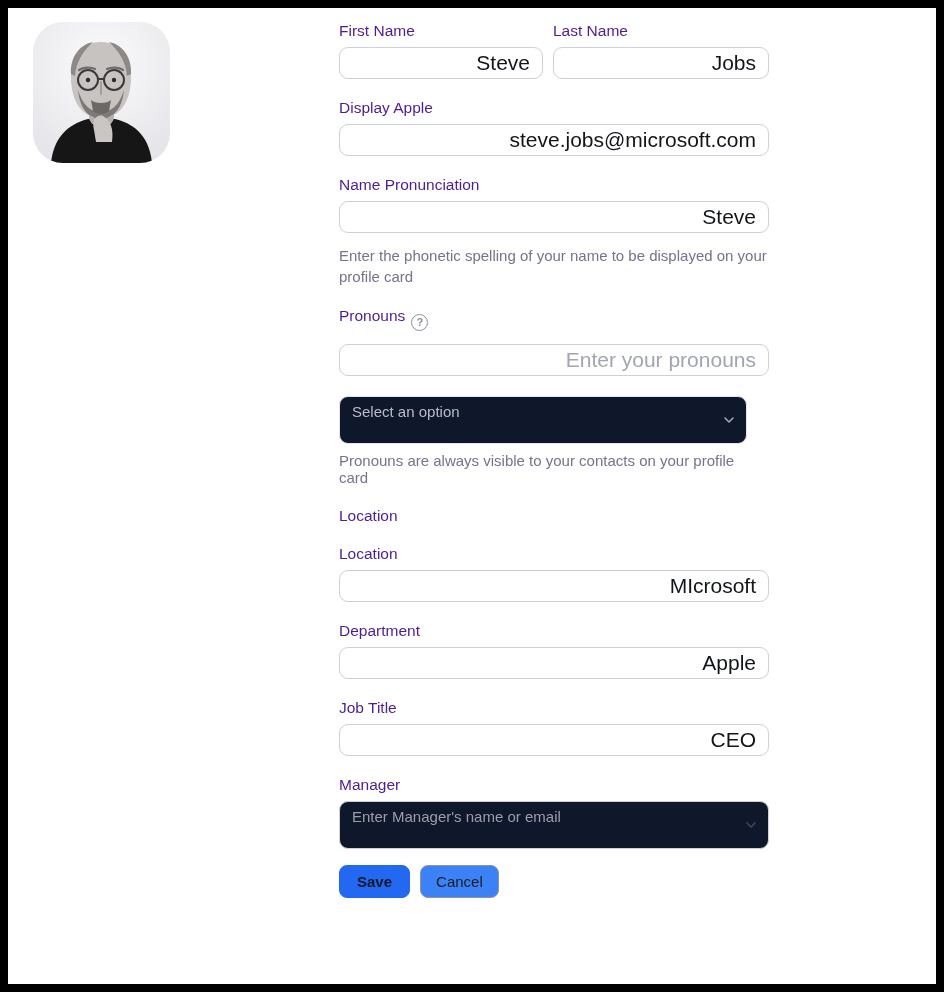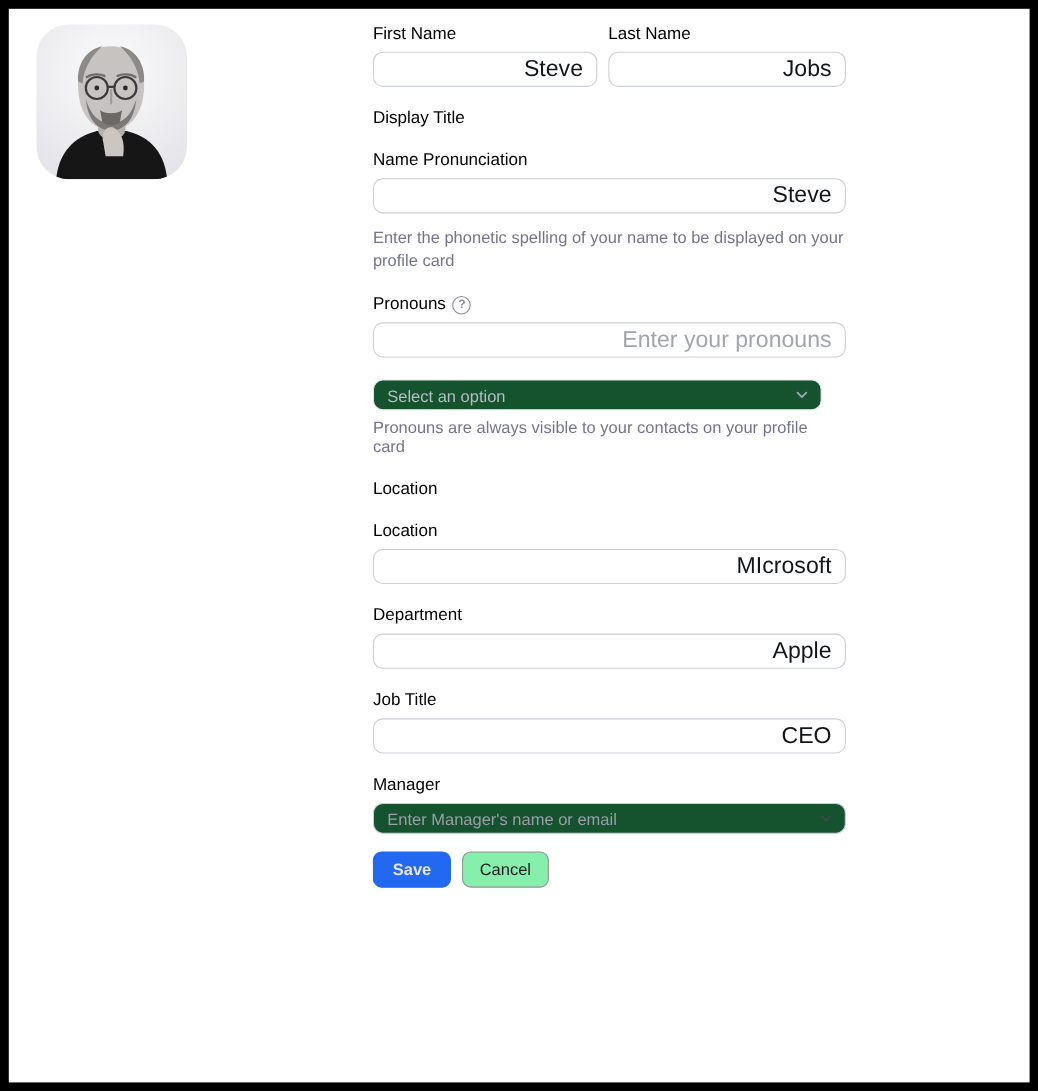--- a/index.html
+++ b/index.html
@@ -10,39 +10,39 @@
     -webkit-font-smoothing:antialiased;
   }
   .avatar{position:absolute;left:25px;top:14px;width:137px;height:141px;cursor:pointer;}
   .form{position:absolute;left:331px;top:14px;width:430px;}
   .group{margin-top:20px;}
   .group:first-child{margin-top:0;}
   .row{display:flex;gap:10px;}
   .col-first{width:204px;}
   .col-last{width:216px;}
   .label{
-    display:block;font-size:15.5px;color:#000000;margin-bottom:7px;line-height:18px;
+    display:block;font-size:15.5px;color:#4c1d95;margin-bottom:7px;line-height:18px;
   }
   .label-row{display:flex;align-items:center;margin-bottom:7px;}
-  .label-row .label{margin-bottom:0;}
+  .label-row .label{margin-bottom:12px;}
   .text-input{
     width:100%;height:32px;box-sizing:border-box;
     border:1px solid #ccd0d9;border-radius:9px;
     padding:0 12px;font-size:21px;color:#131619;background:#fff;
     font-family:"Liberation Sans","DejaVu Sans",sans-serif;outline:none;text-align:right;
   }
   .text-input::placeholder{color:#a2a5b0;opacity:1;}
   .helper{
     margin-top:12px;font-size:15px;color:#74748c;line-height:1.4;
   }
   .helper.narrow{max-width:410px;}
   .helper.tight{margin-top:8px;line-height:1.15;max-width:420px;}
   .select{
-    position:relative;height:28px;box-sizing:border-box;
-    border:1px solid #ccd0d9;border-radius:9px;background:#14532d;
+    position:relative;height:48px;box-sizing:border-box;
+    border:1px solid #ccd0d9;border-radius:9px;background:#0f172a;
     padding:0 45px 0 12px;font-size:15px;line-height:30px;cursor:pointer;
     white-space:nowrap;overflow:hidden;
   }
   .select.disabled{border-color:#e4e5ec;color:#b9bcc7;cursor:default;}
   .select.manager{color:#9b9eaa;}
   .select .chev{
     position:absolute;right:11px;top:50%;transform:translateY(-50%);
     width:12px;height:12px;display:block;
   }
   .share-width{width:408px;}
@@ -51,22 +51,22 @@
     width:17px;height:17px;margin-left:6px;border:1.5px solid #8b8e98;
     border-radius:50%;font-size:11px;font-weight:bold;color:#8b8e98;
     box-sizing:border-box;cursor:pointer;line-height:1;
   }
   .btn-row{margin-top:16px;display:flex;gap:10px;}
   .btn{
     height:33px;border-radius:8px;font-size:15px;cursor:pointer;
     font-family:"Liberation Sans","DejaVu Sans",sans-serif;
     display:inline-flex;align-items:center;justify-content:center;
   }
-  .btn-save{background:#2268f0;color:#e5e5e5;border:1px solid #2268f0;padding:0 17px;font-weight:600;}
-  .btn-cancel{background:#86efac;color:#1a1c1f;border:1px solid #94949c;padding:0 15px;}
+  .btn-save{background:#2268f0;color:#0f172a;border:1px solid #2268f0;padding:0 17px;font-weight:600;}
+  .btn-cancel{background:#3b82f6;color:#1a1c1f;border:1px solid #94949c;padding:0 15px;}
 </style>
 </head>
 <body>
 
 <main>
 
   <div class="avatar">
     <svg width="137" height="141" viewBox="0 0 137 141">
       <defs>
         <radialGradient id="bg" cx="50%" cy="30%" r="85%">
@@ -106,21 +106,22 @@
         <span class="label">First Name</span>
         <input class="text-input" type="text" value="Steve" style="">
       </div>
       <div class="col-last">
         <span class="label">Last Name</span>
         <input class="text-input" type="text" value="Jobs" style="">
       </div>
     </div>
 
     <div class="group">
-      <span class="label">Display Title</span>
+      <span class="label">Display Apple</span>
+      <input class="text-input" type="text" value="steve.jobs@microsoft.com" style="">
     </div>
 
     <div class="group">
       <span class="label">Name Pronunciation</span>
       <input class="text-input" type="text" value="Steve" style="">
       <div class="helper">Enter the phonetic spelling of your name to be displayed on your profile card</div>
     </div>
 
     <div class="group">
       <div class="label-row">

